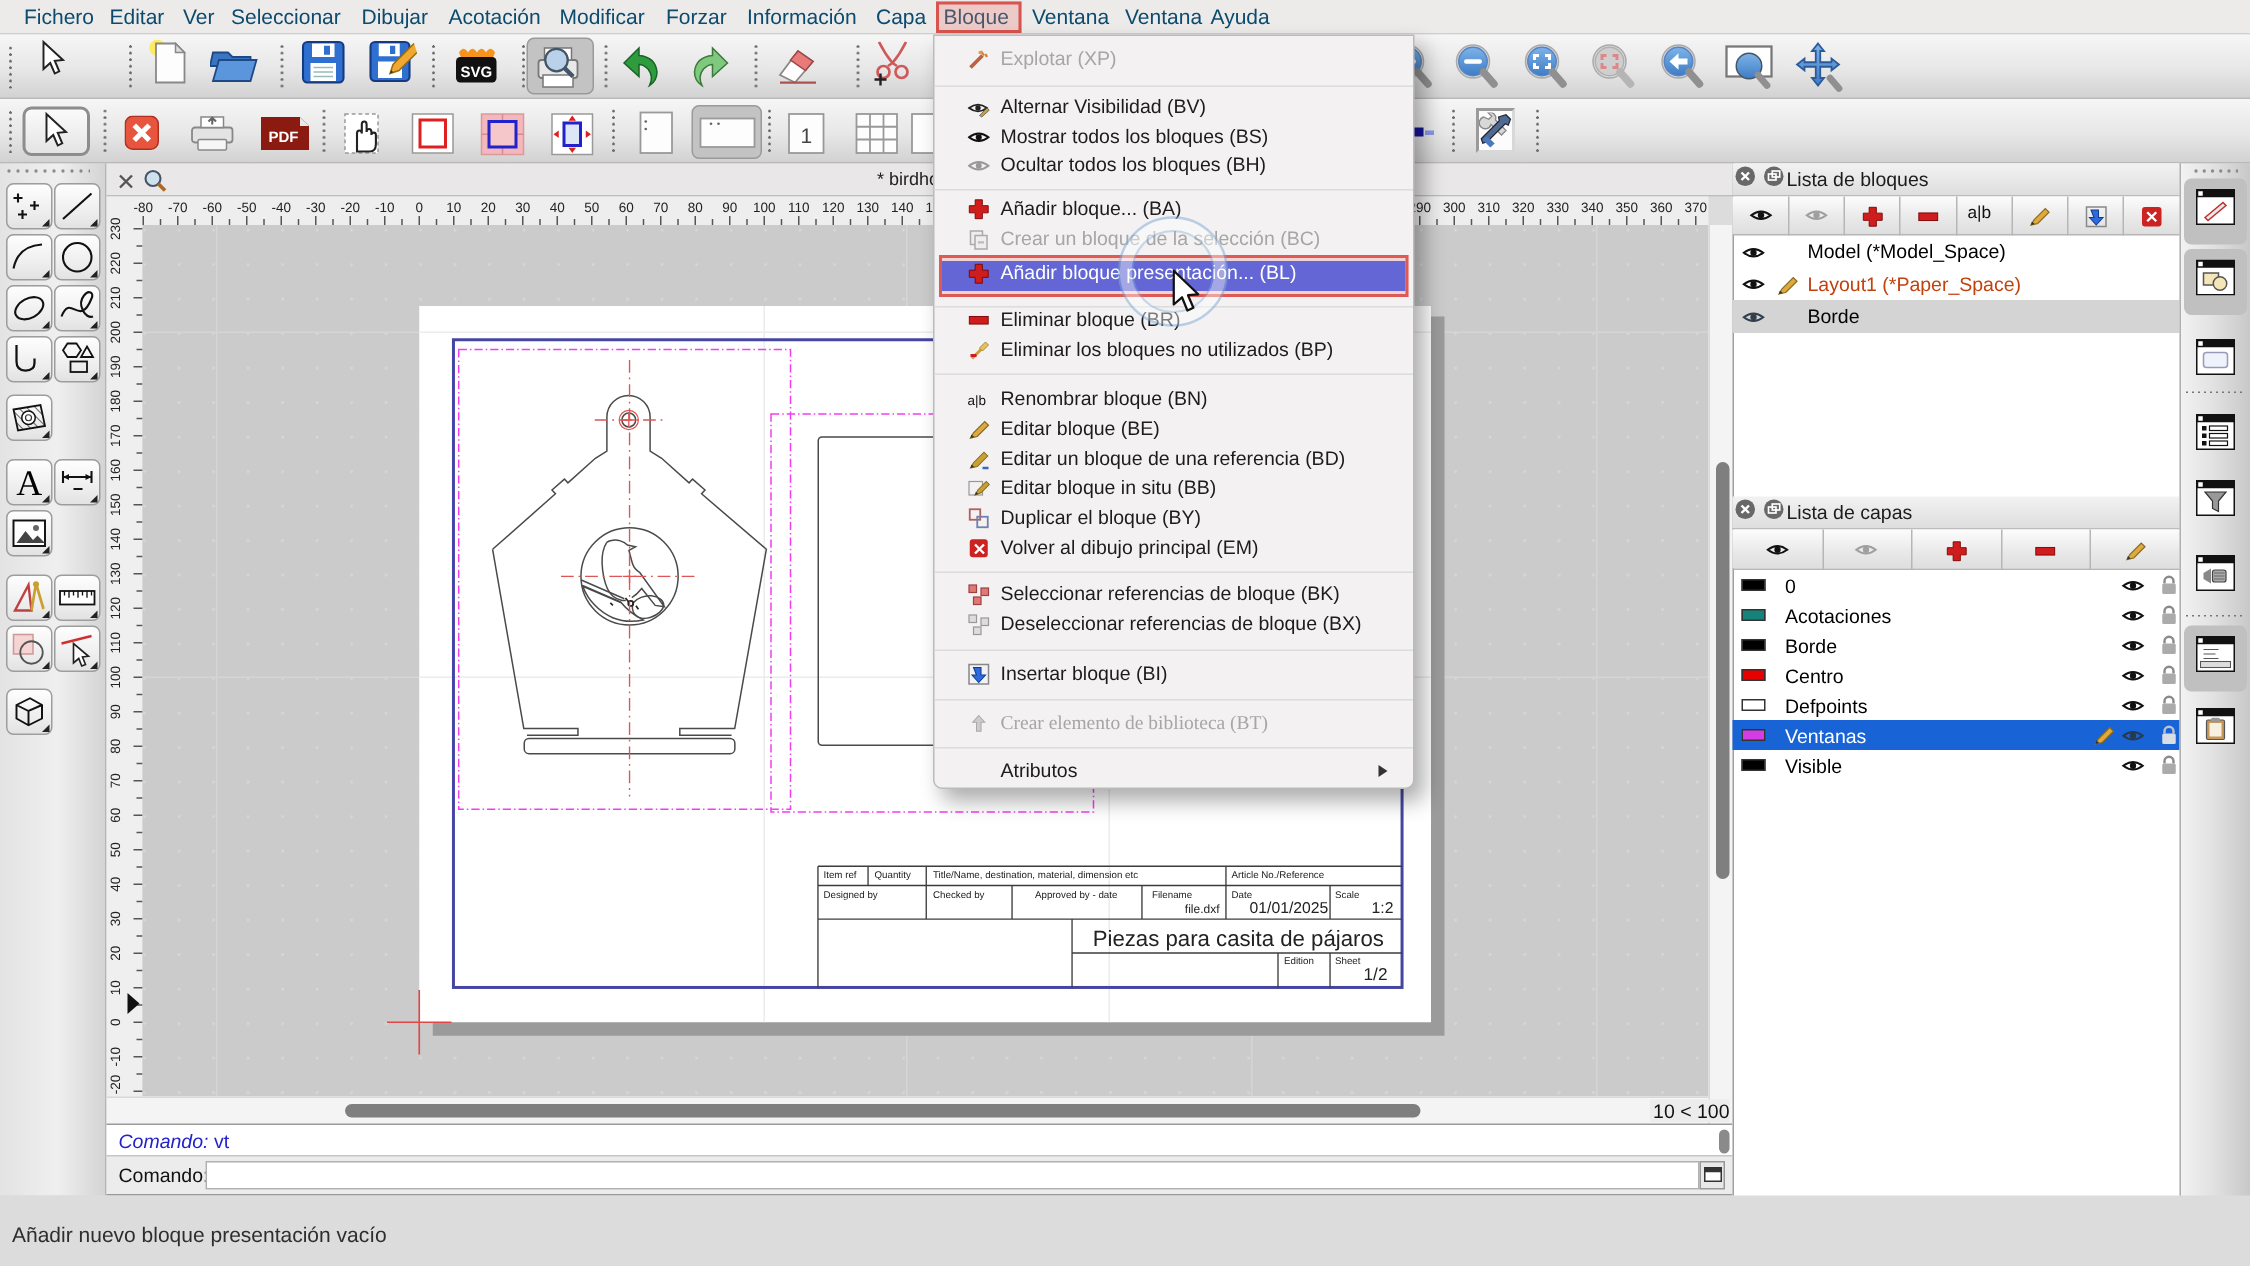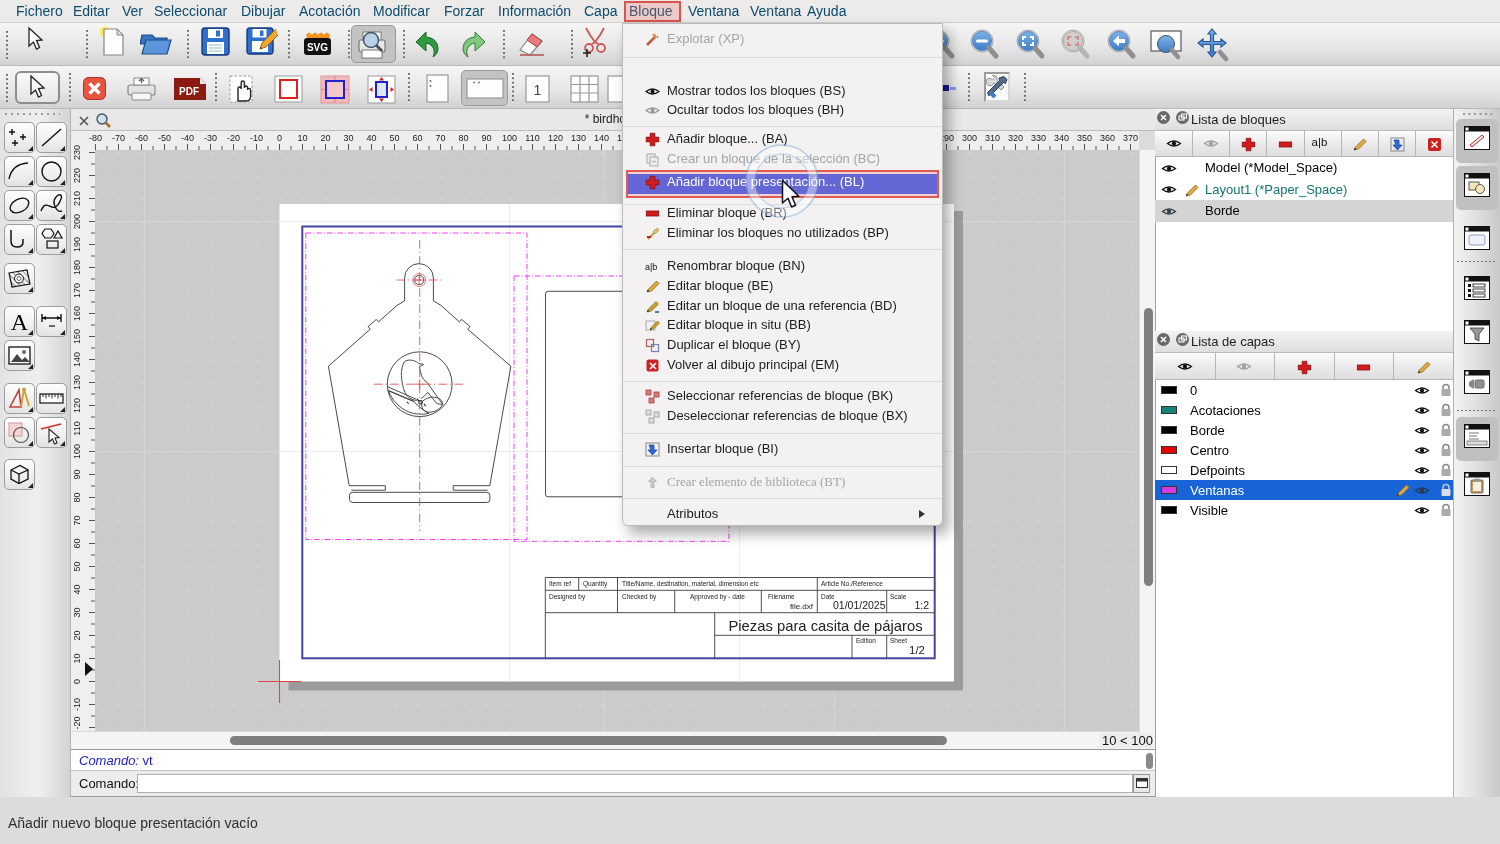--- a/index.html
+++ b/index.html
@@ -759,21 +759,21 @@
   </svg>
 <div class="abs" style="left:1205px;top:160px;font-size:13px;color:#000">Model (*Model_Space)</div>
 <svg class="abs" style="left:1161px;top:184.0px" width="16" height="11">
     <path d="M1.5,5.5 Q8,0.5 14.5,5.5 Q8,10.5 1.5,5.5 Z" fill="none" stroke="#111" stroke-width="1.3"></path>
     <circle cx="8" cy="5.5" r="2.1" fill="#111"></circle>
   </svg>
 <svg class="abs" style="left:1184px;top:182.5px" width="15" height="15">
     <path d="M2,13 L4,9.5 L11.5,2 L14,4.5 L6.5,12 Z" fill="#e0a93e" stroke="#8a6a1a" stroke-width="0.8"></path>
     <path d="M2,13 L4.5,12.4 L2.6,10.6 Z" fill="#333"></path>
   </svg>
-<div class="abs" style="left:1205px;top:181.5px;font-size:13px;color:#0f766e">Layout1 (*Paper_Space)</div>
+<div class="abs" style="left:1205px;top:181.5px;font-size:13px;color:#c2410c">Layout1 (*Paper_Space)</div>
 <div class="abs" style="left:1155px;top:200px;width:298px;height:21.5px;background:#d4d4d4"></div>
 <svg class="abs" style="left:1161px;top:205.5px" width="16" height="11">
     <path d="M1.5,5.5 Q8,0.5 14.5,5.5 Q8,10.5 1.5,5.5 Z" fill="none" stroke="#32404e" stroke-width="1.3"></path>
     <circle cx="8" cy="5.5" r="2.1" fill="#32404e"></circle>
   </svg>
 <div class="abs" style="left:1205px;top:203px;font-size:13px;color:#000">Borde</div>
 <div class="phead abs" style="top:331px;">Lista de capas</div>
 <div class="hcirc" style="left:1157px;top:333px"></div>
 <svg class="abs" style="left:1157px;top:333px" width="13" height="13">
     <path d="M4,4 L9,9 M9,4 L4,9" stroke="#fff" stroke-width="1.6"></path>
@@ -963,20 +963,28 @@
 <div class="msep" style="top:441.7px"></div>
 <div class="msep" style="top:474.3px"></div>
 <div class="mitem gray" style="top:5px;">
       <span class="mtext">Explotar (XP)</span>
       <svg class="mico" width="15" height="15">
         <path d="M2,13 L10,5" stroke="#c06040" stroke-width="2.5"></path>
         <path d="M9,2 l2,3 M12,4 l1,2" stroke="#d08040" stroke-width="1.5"></path>
         <circle cx="8.5" cy="3" r="1.2" fill="#e0a040"></circle>
       </svg>
     </div>
+<div class="mitem" style="top:36.5px;">
+      <span class="mtext">Alternar Visibilidad (BV)</span>
+      <svg class="mico" width="15" height="15">
+        <path d="M1,8 Q7,3.5 13,8 Q7,12.5 1,8 Z" fill="none" stroke="#222" stroke-width="1.2"></path>
+        <circle cx="7" cy="8" r="1.8" fill="#222"></circle>
+        <path d="M8,13 L13,8 l1.5,1.5 L9.5,14 Z" fill="#caa032" stroke="#555" stroke-width="0.5"></path>
+      </svg>
+    </div>
 <div class="mitem" style="top:56.5px;">
       <span class="mtext">Mostrar todos los bloques (BS)</span>
       <svg class="mico" width="15" height="15">
         <path d="M1,7.5 Q7.5,2.5 14,7.5 Q7.5,12.5 1,7.5 Z" fill="none" stroke="#111" stroke-width="1.3"></path>
         <circle cx="7.5" cy="7.5" r="2" fill="#111"></circle>
       </svg>
     </div>
 <div class="mitem" style="top:76px;">
       <span class="mtext">Ocultar todos los bloques (BH)</span>
       <svg class="mico" width="15" height="15">

